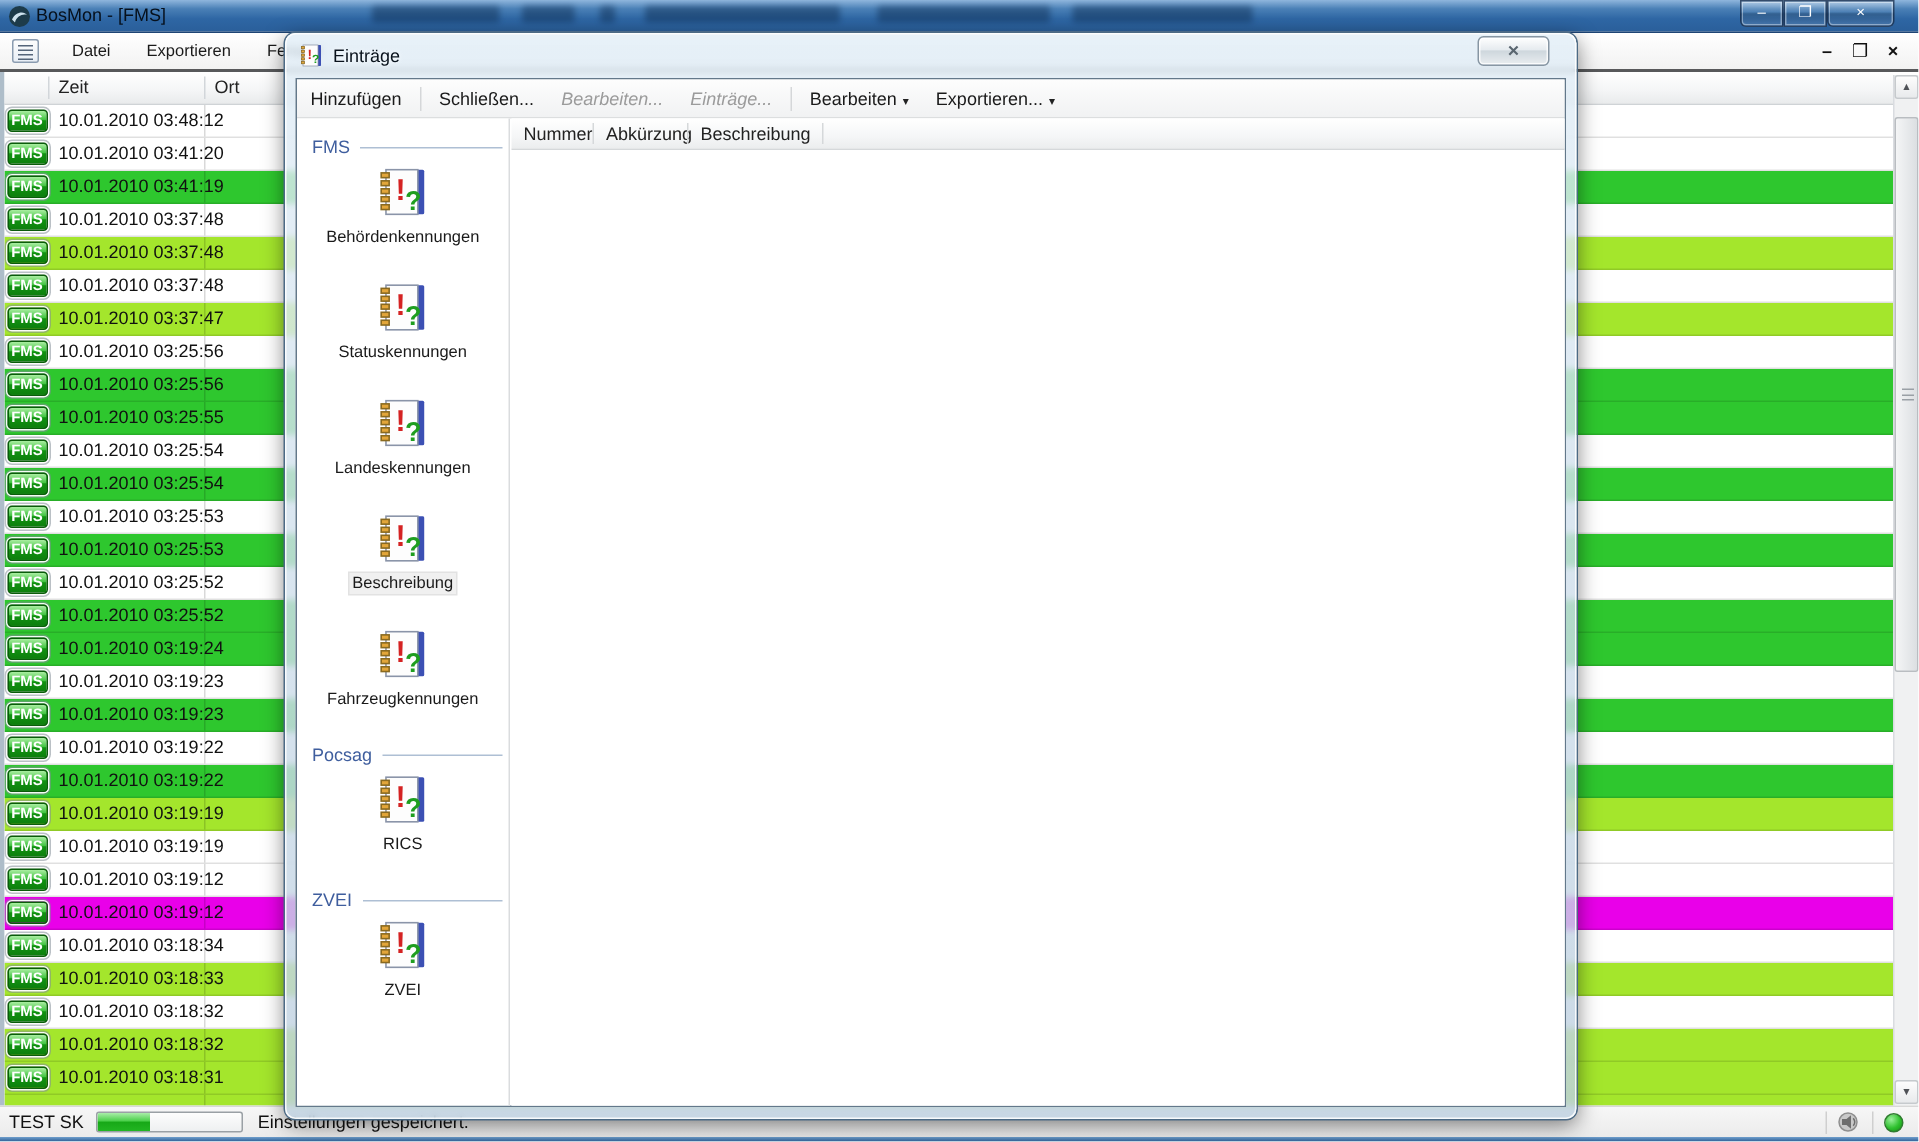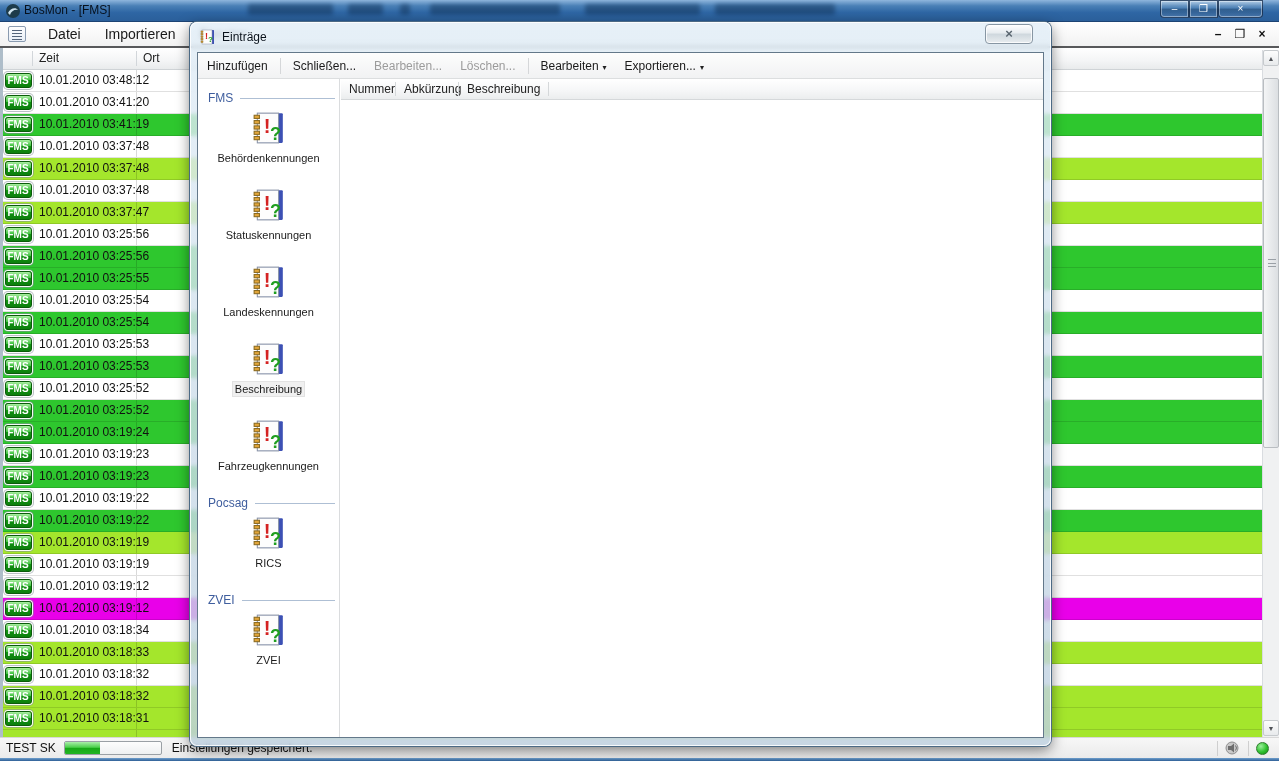--- a/index.html
+++ b/index.html
@@ -22,21 +22,21 @@
   .winbtn.close { width:45px; border-radius:0 0 4px 4px; }
   .winbtn.min  { border-radius:0 0 0 4px; }
 
   
   .menubar { position:absolute; left:0; top:22px; width:1279px; height:26px;
     background:linear-gradient(#ffffff,#f2f2f2); border-bottom:2px solid #58595b;
     display:flex; align-items:center; }
   .mdi-doc-icon { width:18px; height:16px; margin:0 10px 0 8px; border:1px solid #8a9bb0;
     border-radius:2px; background:linear-gradient(#fdfdfd,#e8eef6); position:relative; }
   .mdi-doc-icon i { position:absolute; left:3px; right:3px; height:1px; background:#55657a; }
-  .menu-item { font-size:14px; color:#1a1a1a; padding:4px 12px; }
+  .menu-item { font-size:11px; color:#1a1a1a; padding:4px 12px; }
   .mdi-ctrls { position:absolute; right:6px; top:2px; display:flex; align-items:center; }
   .mdi-ctrl { width:22px; height:20px; text-align:center; font-size:12px; font-weight:bold;
     color:#111; line-height:20px; }
 
   
   .table-wrap { position:absolute; left:0; top:48px; width:1279px; height:689px;
     background:#fff; border-left:3px solid #aebdc9; }
   .thead { position:absolute; left:0; top:0; right:17px; height:22px;
     background:linear-gradient(#ffffff,#f4f5f6 60%,#e9ebec);
     border-bottom:1px solid #cfd3d6; display:flex; font-size:12px; color:#222; }
@@ -97,21 +97,21 @@
     background:linear-gradient(#ffffff,#e6ebef 45%,#ced7dd 50%,#e9edf0);
     border:1px solid #8796a3; border-radius:4px; box-shadow:inset 0 0 0 1px rgba(255,255,255,.8);
     color:#5a6670; font-size:13px; font-weight:bold; text-align:center; line-height:18px; }
   .dlg-inner { position:absolute; left:7px; right:7px; top:30px; bottom:8px;
     background:#fff; border:1px solid #63788a; }
 
   .dlg-toolbar { position:absolute; left:0; right:0; top:0; height:26px;
     background:linear-gradient(#fdfdfd,#f1f2f3); border-bottom:1px solid #dcdedf;
     display:flex; align-items:center; font-size:12px; color:#1a1a1a; }
   .tb-item { padding:4px 9px; white-space:nowrap; }
-  .tb-item.disabled { color:#9b9b9b; }
+  .tb-item.disabled { color:#9b9b9b;font-style:italic; }
   .tb-sep { width:1px; height:16px; background:#d5d7d9; margin:0 3px; }
   .tb-caret { font-size:8px; color:#222; margin-left:4px; }
 
   .dlg-sidebar { position:absolute; left:0; top:26px; bottom:0; width:142px;
     background:#fff; border-right:1px solid #dadcde; overflow:hidden; padding-top:8px; }
   .nav-section-header { display:flex; align-items:center; margin:4px 4px 6px 10px; }
   .nav-section-title { font-size:12px; color:#3f5e9e; white-space:nowrap; }
   .nav-section-line { flex:1; height:1px; background:#aebfd4; margin-left:7px; }
   .nav-item { text-align:center; margin-bottom:22px; }
   .nav-item svg { display:block; margin:2px auto 3px auto; }
@@ -150,21 +150,21 @@
 </div>
 
 <div class="menubar">
   <div class="mdi-doc-icon">
     <i style="top:3px"></i>
       <i style="top:6px"></i>
       <i style="top:9px"></i>
       <i style="top:12px"></i>
   </div>
   <span class="menu-item">Datei</span>
-  <span class="menu-item">Importieren</span>
+  <span class="menu-item">Exportieren</span>
   <span class="menu-item">Fenster</span>
   <div class="mdi-ctrls">
     <div class="mdi-ctrl">–</div>
     <div class="mdi-ctrl">❐</div>
     <div class="mdi-ctrl">×</div>
   </div>
 </div>
 
 <div class="table-wrap">
   <div class="thead">
@@ -463,21 +463,21 @@
     </svg>
     <span class="dlg-title">Einträge</span>
     <div class="dlg-close">×</div>
   </div>
   <div class="dlg-inner">
     <div class="dlg-toolbar">
       <span class="tb-item">Hinzufügen</span>
       <div class="tb-sep"></div>
       <span class="tb-item">Schließen...</span>
       <span class="tb-item disabled">Bearbeiten...</span>
-      <span class="tb-item disabled">Löschen...</span>
+      <span class="tb-item disabled">Einträge...</span>
       <div class="tb-sep"></div>
       <span class="tb-item">
         <span>Bearbeiten</span><span class="tb-caret">▾</span>
       </span>
       <span class="tb-item">
         <span>Exportieren...</span><span class="tb-caret">▾</span>
       </span>
     </div>
     <div class="dlg-sidebar">
         <div class="nav-section-header">

